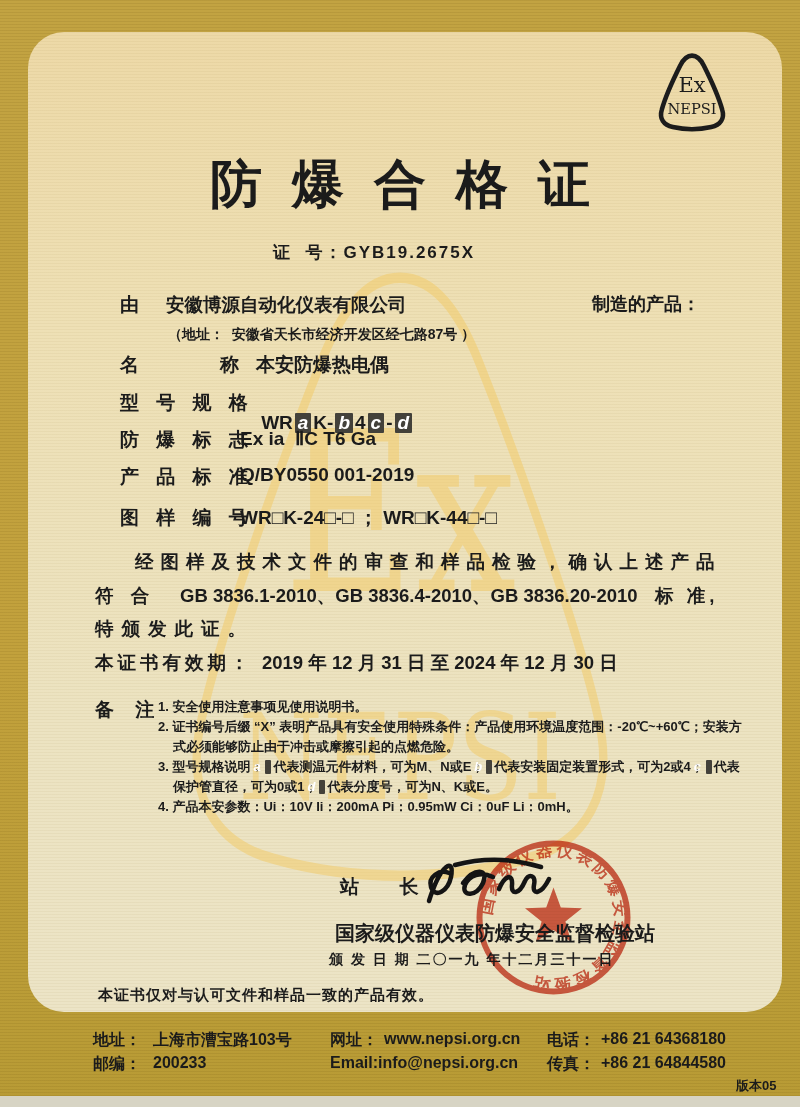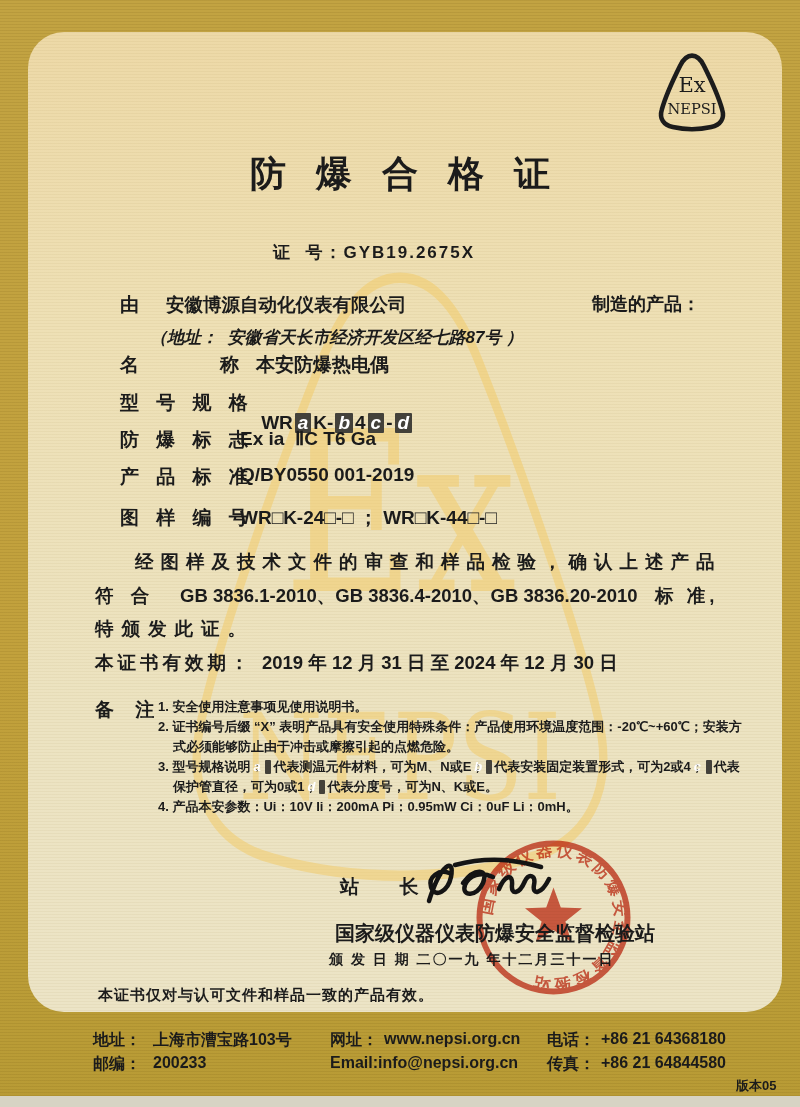--- a/index.html
+++ b/index.html
@@ -19,21 +19,21 @@
   }
   .abs{position:absolute;}
   .pre{white-space:pre;}
   .b{font-weight:700;}
   .watermark{opacity:0.5; pointer-events:none;}
   .hl{
     display:inline-block; background:#43413a; color:#fff;
     font-style:italic; font-weight:700; padding:0 3px; margin:0 2px;
     line-height:1.05; border-radius:1px;
   }
-  .title{width:800px; text-align:center; font-size:36px; font-weight:700;
+  .title{width:800px; text-align:center; font-size:52px; font-weight:700;
          letter-spacing:30px; text-indent:30px;}
   .certno{width:748px; text-align:center; font-size:17px; font-weight:700; letter-spacing:2px;}
   .row-label{font-size:19px; font-weight:700; white-space:pre; letter-spacing:6px;}
   .row-value{font-size:19px; font-weight:700; white-space:pre;}
   .stmt{font-size:18.5px; font-weight:700; white-space:pre;}
   .note-item{padding-left:15px; text-indent:-15px; margin:0; }
   .notes-box{width:590px; font-size:13px; line-height:20px; font-weight:700;}
   .footer-cell{display:flex; font-size:16px; font-weight:700; white-space:pre;}
   .stamp{opacity:0.85; mix-blend-mode:multiply;}
 </style>
@@ -56,21 +56,21 @@
   </svg>
 
   <div class="abs title" style="left:0; top:150px;">防爆合格证</div>
   <div class="abs certno" style="left:0; top:241px;">
     <span class="pre">证  号：</span><span>GYB19.2675X</span>
   </div>
 
   <div class="abs b" style="left:120px; top:292px; font-size:19px;">由</div>
   <div class="abs b" style="left:166px; top:292px; font-size:18.5px;">安徽博源自动化仪表有限公司</div>
   <div class="abs b" style="left:592px; top:292px; font-size:18px;">制造的产品：</div>
-  <div class="abs b pre" style="left:150px; top:326px; font-size:17px;font-style:italic;">（地址：  安徽省天长市经济开发区经七路87号 ）</div>
+  <div class="abs b pre" style="left:168px; top:326px; font-size:14px;">（地址：  安徽省天长市经济开发区经七路87号 ）</div>
 
   <div class="abs row-label" style="left:120px; top:352px;">名　　　称</div>
   <div class="abs row-value" style="left:240px; top:352px;margin-left:16px;">本安防爆热电偶</div>
 
   <div class="abs row-label" style="left:120px; top:390px;">型 号 规 格</div>
   <div class="abs row-value" style="left:240px; top:390px;">
     <span>WR</span><span class="hl">a</span><span>K-</span><span class="hl">b</span><span>4</span><span class="hl">c</span><span>-</span><span class="hl">d</span>
   </div>
 
   <div class="abs row-label" style="left:120px; top:427px;">防 爆 标 志</div>

